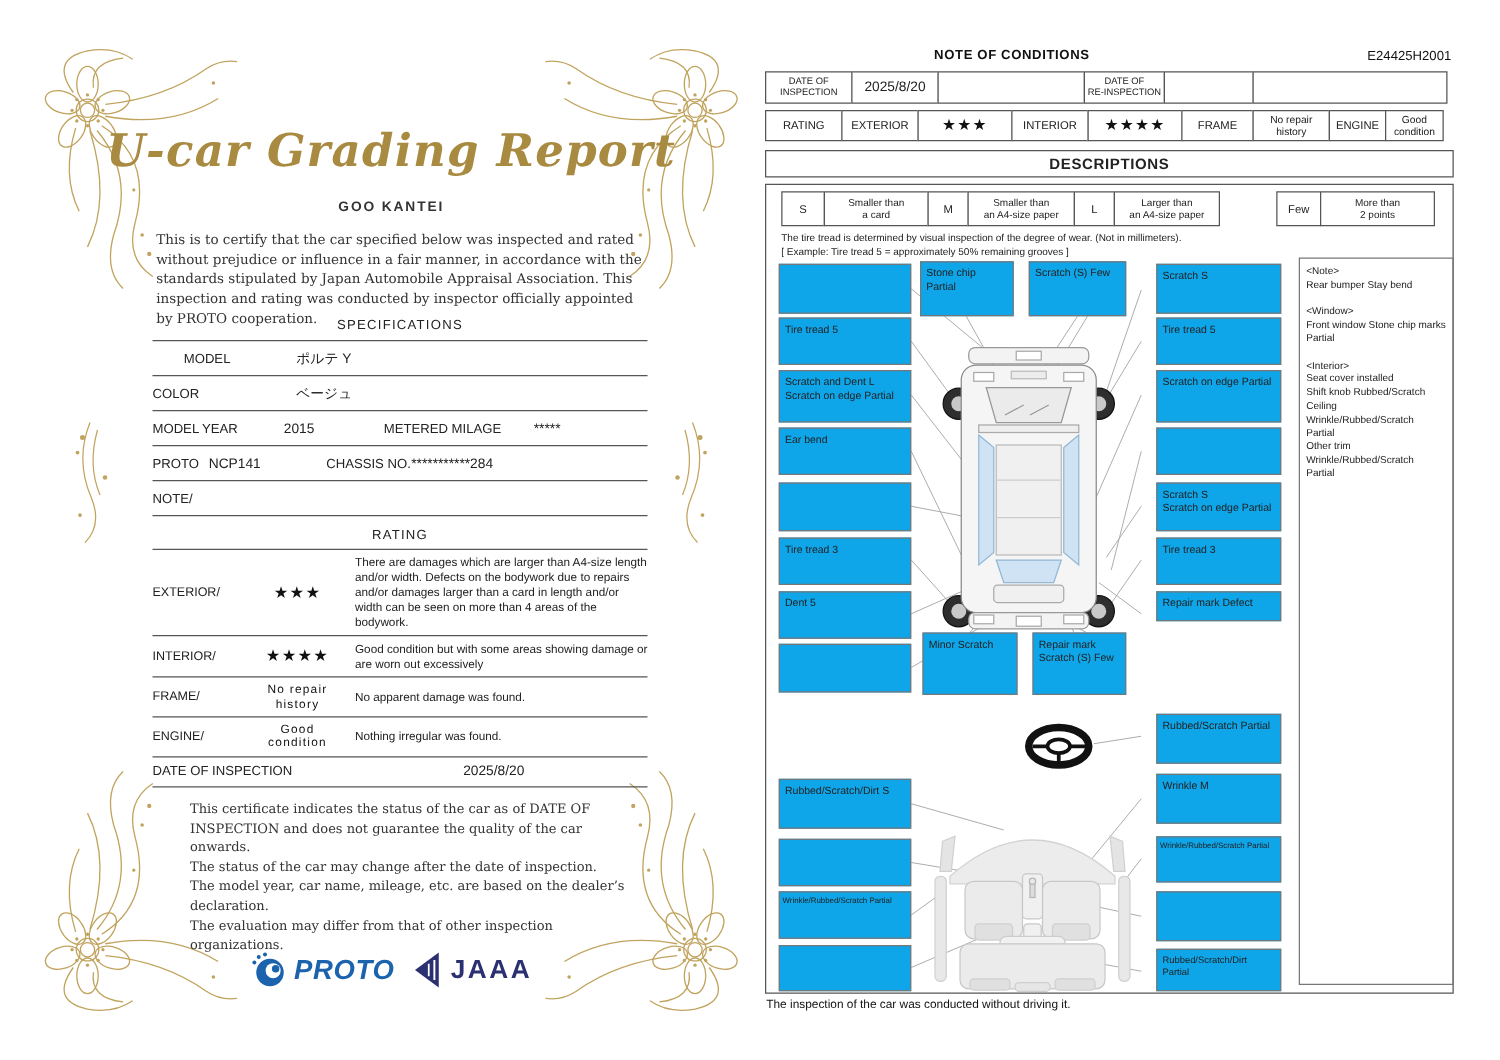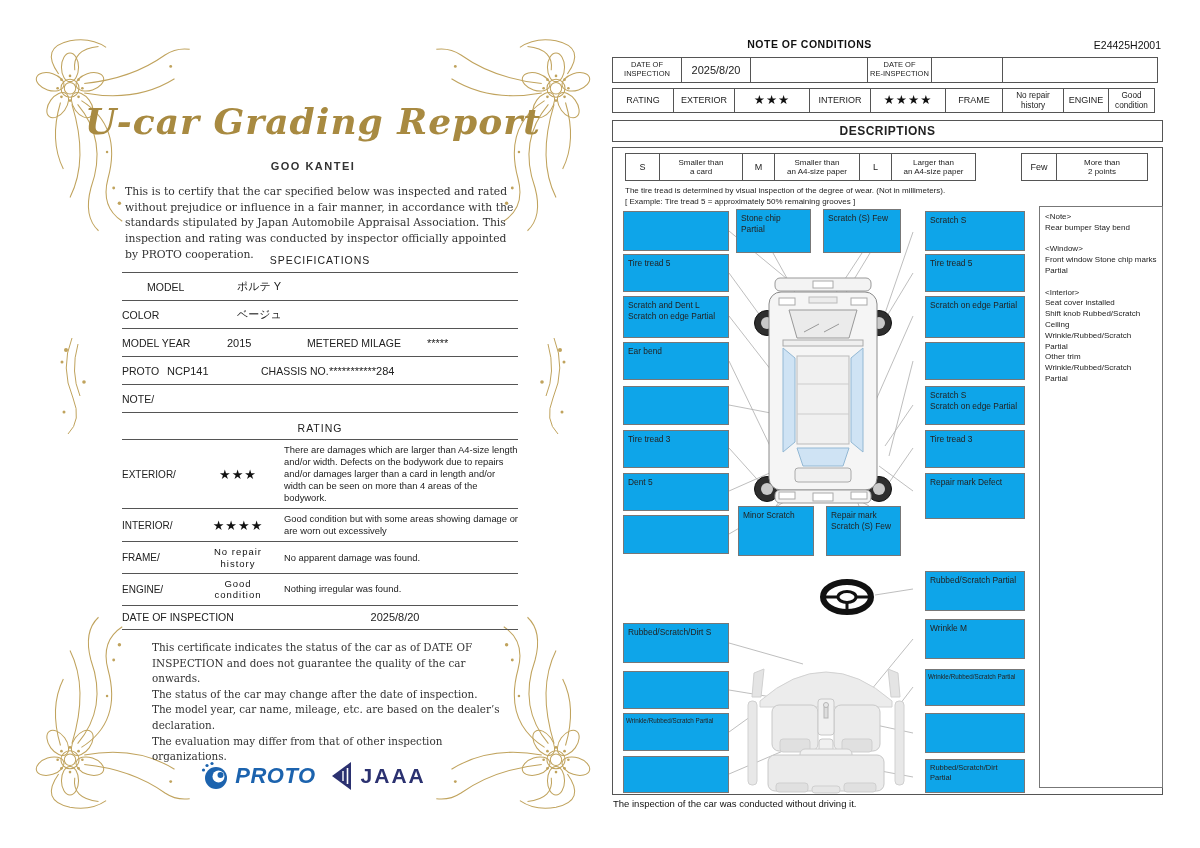--- a/index.html
+++ b/index.html
@@ -380,21 +380,21 @@
     <div class="box" style="left:123px;top:61px;width:75px;height:44px">Stone chip Partial</div>
     <div class="box" style="left:210px;top:61px;width:78px;height:44px">Scratch (S) Few</div>
 
     <div class="box br" style="top:63px;height:40px">Scratch S</div>
     <div class="box br" style="top:106px;height:38px">Tire tread 5</div>
     <div class="box br" style="top:148px;height:42px">Scratch on edge Partial</div>
     <div class="box br" style="top:194px;height:38px"></div>
     <div class="box br" style="top:238px;height:39px">Scratch S
 Scratch on edge Partial</div>
     <div class="box br" style="top:282px;height:38px">Tire tread 3</div>
-    <div class="box br" style="top:325px;height:46px">Repair mark Defect</div>
+    <div class="box br" style="top:325px;height:24px">Repair mark Defect</div>
 
     <div class="box" style="left:125px;top:358px;width:76px;height:50px">Minor Scratch</div>
     <div class="box" style="left:213px;top:358px;width:75px;height:50px">Repair mark
 Scratch (S) Few</div>
 
     <div class="notes-panel">&lt;Note&gt;
 Rear bumper Stay bend
 
 &lt;Window&gt;
 Front window Stone chip marks

